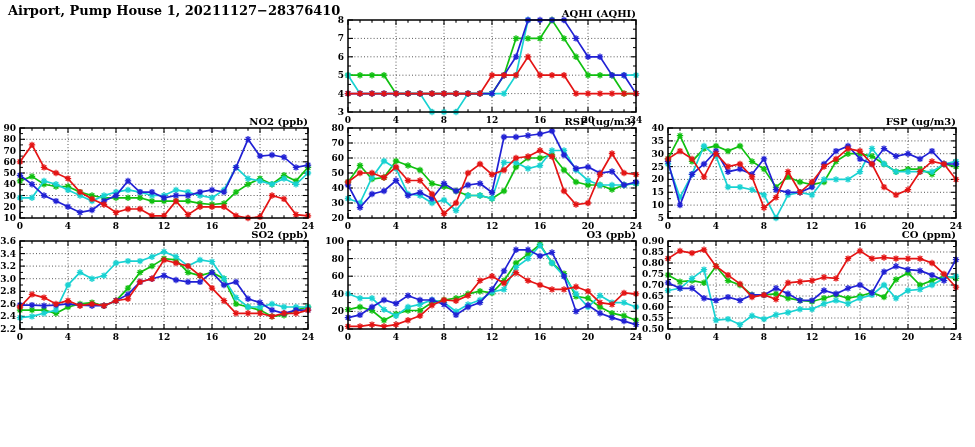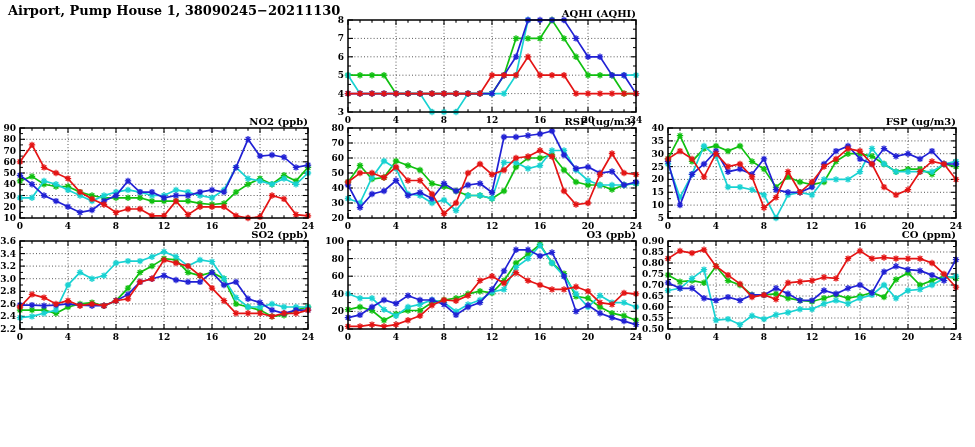--- a/index.html
+++ b/index.html
@@ -17,21 +17,21 @@
   .pos-so2 {left:-10px;top:229px;}
   .pos-o3  {left:318px;top:229px;}
   .pos-co  {left:638px;top:229px;}
   text{fill:#000;font-family:"DejaVu Serif",serif;font-weight:bold;}
   .yl,.xl{font-size:9px;}
   .ct{font-size:10px;}
 </style>
 </head>
 <body>
 
-<div class="page-title">Airport, Pump House 1, 38090245−20211130</div>
+<div class="page-title">Airport, Pump House 1, 20211127−28376410</div>
 
 <div class="chart pos-aqhi">
     <svg width="326" height="120" viewBox="0 0 326 120">
       <line x1="30.0" y1="104" x2="30.0" y2="99" stroke="#000" stroke-width="1.1"></line>
       <line x1="30.0" y1="12" x2="30.0" y2="17" stroke="#000" stroke-width="1.1"></line>
       <text class="xl" x="30.0" y="115" text-anchor="middle">0</text>
       <line x1="42.0" y1="104" x2="42.0" y2="101.2" stroke="#000" stroke-width="1.1"></line>
       <line x1="42.0" y1="12" x2="42.0" y2="14.8" stroke="#000" stroke-width="1.1"></line>
       <line x1="54.0" y1="104" x2="54.0" y2="101.2" stroke="#000" stroke-width="1.1"></line>
       <line x1="54.0" y1="12" x2="54.0" y2="14.8" stroke="#000" stroke-width="1.1"></line>

